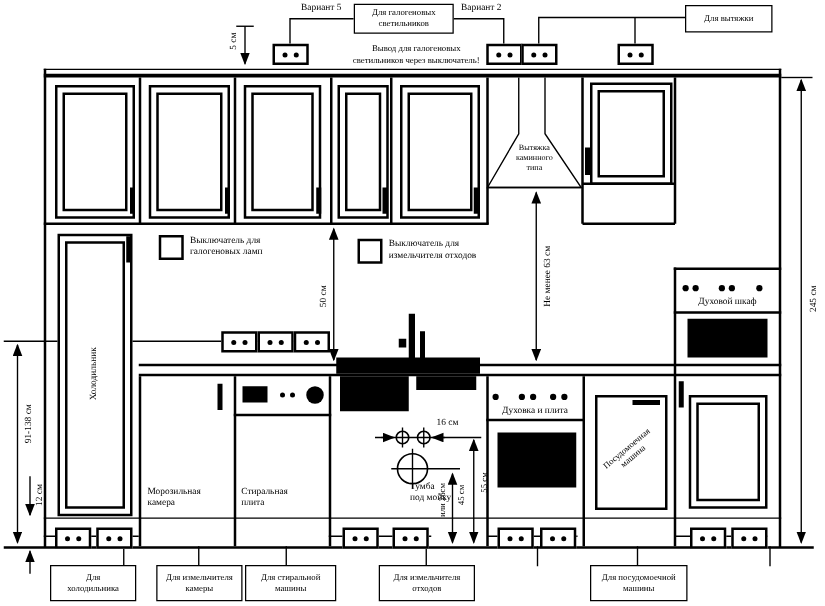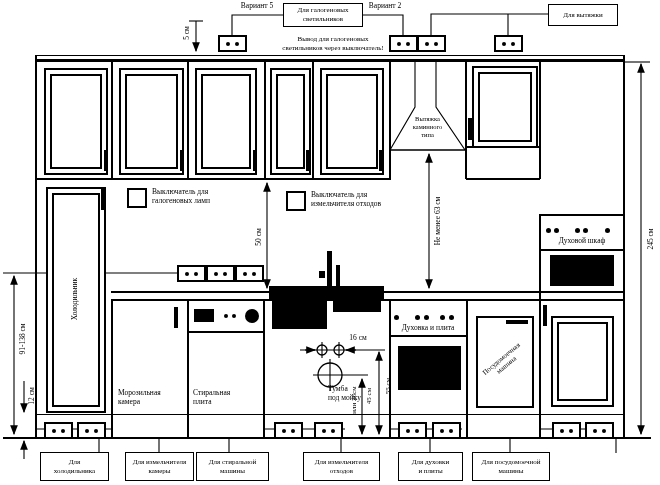--- a/index.html
+++ b/index.html
@@ -300,18 +300,16 @@
   <div class="vt" style="left:388px;top:386px;font-size:7px">55 см</div>
 
   <div class="bbox" style="left:40px;top:452px;width:67px">Для
 холодильника</div>
   <div class="bbox" style="left:125px;top:452px;width:67px">Для измельчителя
 камеры</div>
   <div class="bbox" style="left:196px;top:452px;width:71px">Для стиральной
 машины</div>
   <div class="bbox" style="left:303px;top:452px;width:75px">Для измельчителя
 отходов</div>
-  <div class="bbox" style="left:398px;top:452px;width:63px">Для духовки
-и плиты</div>
   <div class="bbox" style="left:472px;top:452px;width:76px">Для посудомоечной
 машины</div>
 
 </div>
 
 </body></html>

